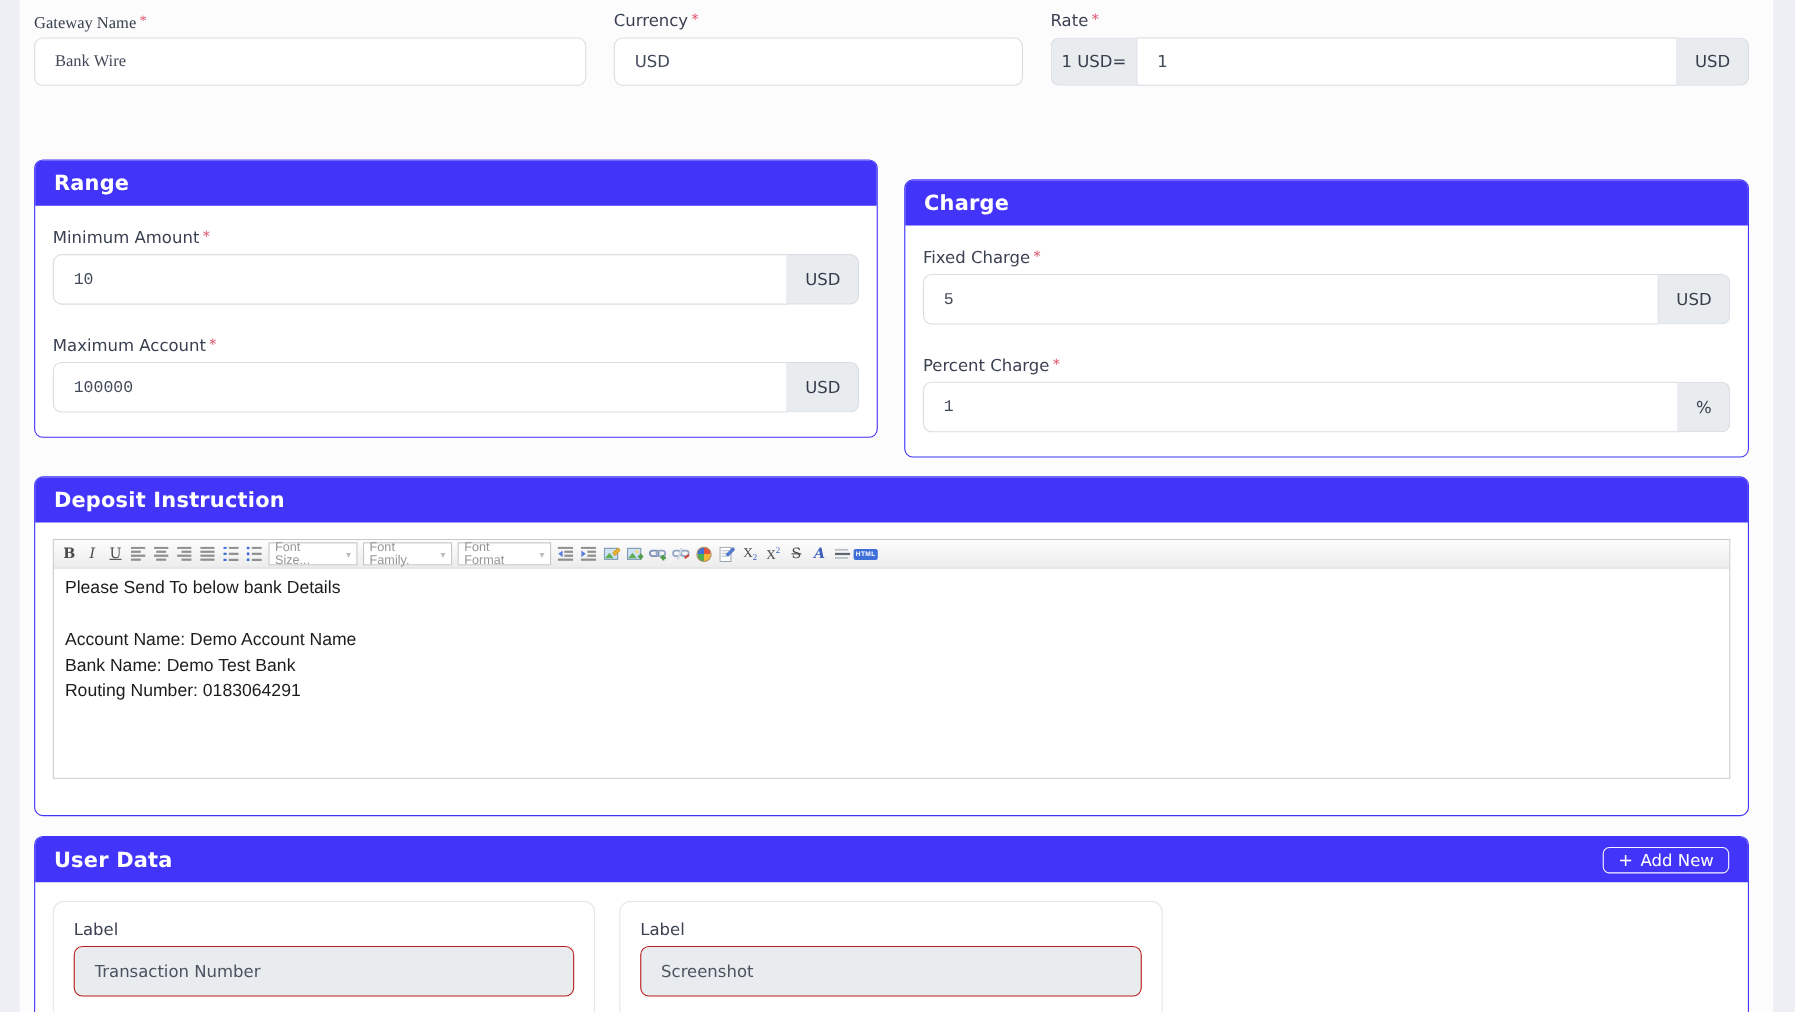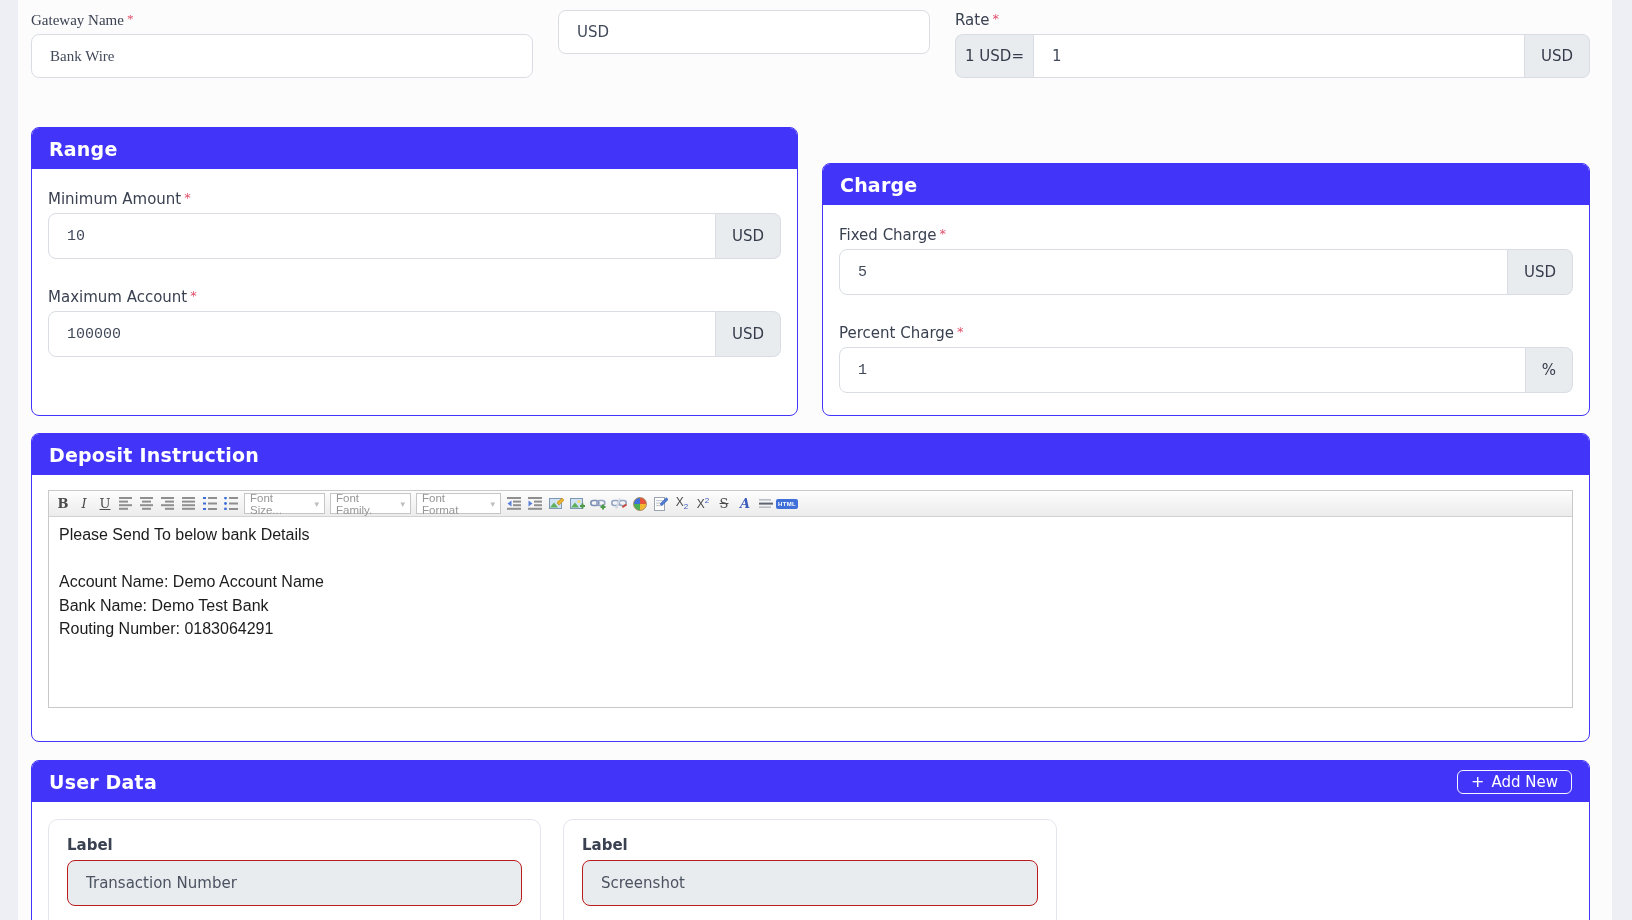--- a/index.html
+++ b/index.html
@@ -30,21 +30,21 @@
   .addon.pre{border-right:0;border-radius:8px 0 0 8px;}
 
   
   .top-row{display:flex;gap:25px;}
   .tf-gateway{width:502px;font-family:Liberation Serif, serif;}
   .tf-currency{width:372px;}
   .tf-rate{width:635px;}
   .tf-rate .pre{width:78px;justify-content:center;padding:0 8px;}
 
   
-  .row2{display:flex;gap:24px;margin-top:49px;}
+  .row2{display:flex;gap:24px;margin-top:49px;align-items:center;}
   .card{background:#fff;border:1px solid var(--accent);border-radius:8px;}
   .card-header{height:41px;background:var(--accent);border-radius:7px 7px 0 0;
                display:flex;align-items:center;justify-content:space-between;padding:0 17px;}
   .card-title{color:#fff;font-size:19px;font-weight:600;letter-spacing:.2px;}
   .half-card{width:767px;}
   .half-card.charge{width:768px;margin-top:36px;}
   .half-body{padding:20px 16px 22px 16px;}
   .half-body .fld + .fld{margin-top:28px;}
   .half-body .igroup{height:46px;}
 
@@ -54,21 +54,21 @@
   
   .editor{border:1px solid #c9c9c9;}
   .ed-toolbar{height:26px;background:linear-gradient(#fdfdfd,#ececec);border-bottom:1px solid #d2d2d2;
               display:flex;align-items:center;padding:0 4px;gap:1px;}
   .tbtn{width:20px;height:20px;display:flex;align-items:center;justify-content:center;cursor:pointer;flex:0 0 auto;}
   .tglyph{font-family:"DejaVu Serif","Liberation Serif",serif;font-size:13px;color:#4a4a4a;line-height:1;}
   .tglyph.b{font-weight:bold;}
   .tglyph.i{font-style:italic;}
   .tglyph.u{text-decoration:underline;}
   .tglyph.s{text-decoration:line-through;}
-  .subsup{font-family:Liberation Sans, sans-serif;font-size:12px;color:#4a4a4a;line-height:1;}
+  .subsup{font-family:Liberation Serif, serif;font-size:12px;color:#4a4a4a;line-height:1;}
   .subsup sub,.subsup sup{font-size:8px;color:#3b5bbd;}
   .fcolor{position:relative;font-family:"DejaVu Serif","Liberation Serif",serif;font-size:13px;font-weight:bold;
           color:#3b5bbd;font-style:italic;line-height:1;}
   .fcolor::after{content:"";position:absolute;right:-5px;bottom:-2px;width:7px;height:7px;background:#f0a13c;
                  border:1px solid #c77f22;z-index:-1;}
   .htmlbadge{background:#3f6fd8;border-radius:2px;color:#fff;font-size:6px;font-weight:bold;
              padding:2px 2px;letter-spacing:.3px;line-height:1;font-family:"Liberation Sans",sans-serif;}
   .tsel{height:21px;border:1px solid #c6c6c6;background:#fff;display:flex;align-items:center;
         justify-content:space-between;padding:0 5px;margin:0 2px;font-size:11.5px;color:#969696;
         font-family:"Liberation Sans",sans-serif;cursor:pointer;flex:0 0 auto;gap:16px;}
@@ -81,40 +81,41 @@
   .ed-line{min-height:23.5px;white-space:pre-wrap;}
 
   
   .userdata-body{padding:17px 16px 0 16px;display:flex;gap:22px;}
   .add-new-btn{display:flex;align-items:center;gap:7px;height:24px;padding:0 13px;border:1px solid rgba(255,255,255,.95);
                border-radius:6px;color:#fff;font-size:15px;font-weight:500;background:transparent;cursor:pointer;
                font-family:inherit;}
   .add-new-btn .plus{font-size:16px;line-height:1;}
   .ud-card{width:493px;border:1px solid #e3e6eb;border-radius:10px;background:#fff;padding:16px 18px;height:220px;}
   .ud-card.second{width:494px;}
-  .ud-label{font-size:15px;color:var(--label);font-weight:700;height:18px;line-height:18px;margin-bottom:6px;}
+  .ud-label{font-size:15px;color:var(--label);font-weight:400;height:18px;line-height:18px;margin-bottom:6px;}
   .ud-input{display:block;width:100%;height:46px;background:var(--addonbg);border:1px solid #b91c1c;border-radius:8px;
             padding:16px 18px;font-size:15px;color:#4b5260;font-family:inherit;outline:none;}
   .ud-gap{margin-top:22px;}
   svg{display:block;}
 </style>
 </head>
 <body>
 
 <div class="page">
   <div class="content">
 
     <div class="top-row">
       <div class="tf-gateway">
         <div class="field-label"><span>Gateway Name</span><span class="req">*</span></div>
         <div class="igroup">
           <input class="tinput" value="Bank Wire" style="">
         </div>
       </div>
       <div class="tf-currency">
+        <div class="field-label"><span>Currency</span><span class="req">*</span></div>
         <div class="igroup">
           <input class="tinput" value="USD" style="">
         </div>
       </div>
       <div class="tf-rate">
         <div class="field-label"><span>Rate</span><span class="req">*</span></div>
         <div class="igroup">
           <span class="addon pre">1 USD=</span>
           <input class="tinput mid" value="1" style="">
           <span class="addon suf">USD</span>

